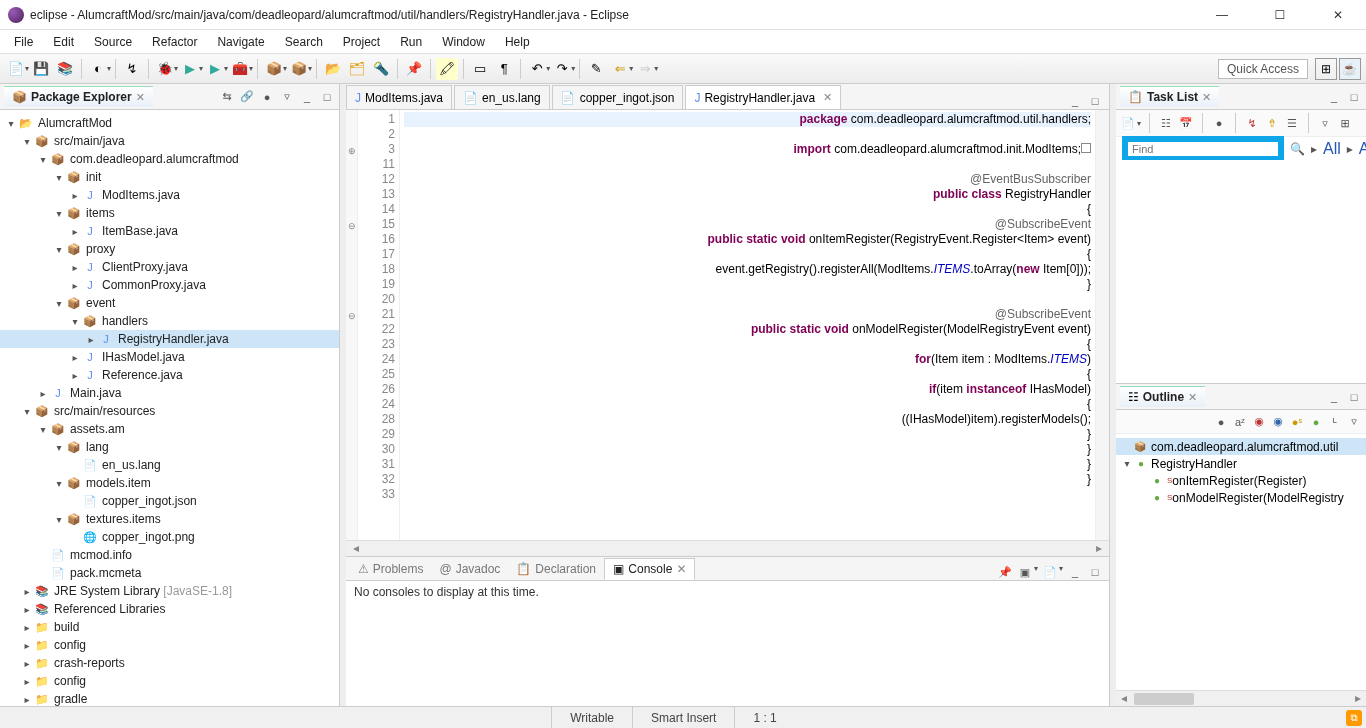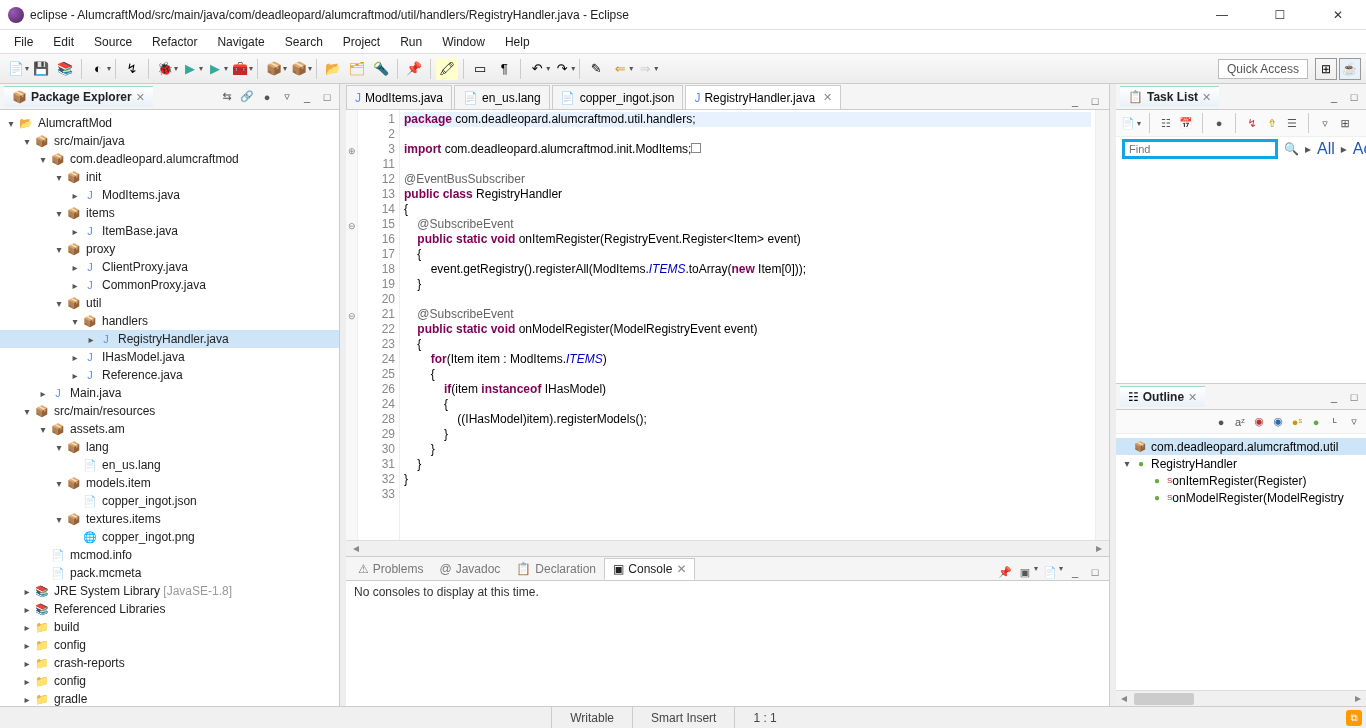--- a/index.html
+++ b/index.html
@@ -34,37 +34,37 @@
 .center-panel { flex: 1; display: flex; flex-direction: column; border-right: 1px solid #ccc; }
 .editor-tabs { height: 26px; background: #f5f5f5; border-bottom: 1px solid #ccc; display: flex; align-items: flex-end; }
 .etab { height: 24px; padding: 0 8px; display: flex; align-items: center; gap: 4px; border: 1px solid #ccc; border-bottom: none; margin-right: 2px; background: #f5f5f5; cursor:pointer; font-size:12px; }
 .etab.active { background: #fff; }
 .etab .x { color: #888; font-size: 11px; margin-left: 4px; }
 .editor-tb-right { margin-left: auto; display:flex; gap:4px; padding-right:6px; }
 .editor-body { flex: 1; display: flex; background: #fff; overflow: hidden; font-family: Consolas, monospace; font-size: 13px; }
 .gutter { width: 42px; background: #fff; border-right: 1px solid #eee; text-align: right; padding: 2px 4px 0 0; color: #888; line-height: 15px; position:relative; }
 .gutter-line { height: 15px; position:relative; }
 .fold-mark { position:absolute; left:-10px; top:2px; font-size:9px; color:#888; }
-.code { flex: 1; padding: 2px 4px; line-height: 15px; white-space: pre; overflow:auto; }
+.code { flex: 1; padding: 2px 4px; line-height: 15px; white-space: pre; overflow:auto;text-align:right; }
 .code .hl-line { background: #e8f2fe; display:inline-block; width:100%; }
 .kw { color: #7f0055; font-weight: bold; }
 .ann { color: #646464; }
 .fld { color: #0000c0; font-style: italic; }
 .hscroll { height: 16px; background: #f0f0f0; border-top: 1px solid #ddd; display:flex; }
 .hscroll-thumb { width: 60px; height: 12px; background: #ccc; margin: 2px; border-radius: 2px; }
 .bottom-views { height: 150px; border-top: 1px solid #ccc; display: flex; flex-direction: column; }
 .bview-tabs { height: 24px; background: #f5f5f5; border-bottom: 1px solid #ccc; display: flex; align-items: flex-end; padding-left:4px; }
 .btab { height: 22px; padding: 0 8px; display: flex; align-items: center; gap: 4px; color: #777; font-size:12px; cursor:pointer; }
 .btab.active { background: #fff; border: 1px solid #ccc; border-bottom: 1px solid #fff; color: #222; }
 .bview-body { flex: 1; background: #fff; padding: 4px 8px; font-size: 12px; color: #333; }
 .right-panel { width: 250px; display: flex; flex-direction: column; }
 .task-section { flex: 0 0 300px; border-bottom: 1px solid #ccc; display:flex; flex-direction:column; }
 .task-tb { height: 26px; display:flex; align-items:center; gap:4px; padding: 0 4px; background:#fafafa; }
 .task-find { height: 24px; display:flex; align-items:center; padding: 0 6px; gap:6px; border-top:1px solid #eee; }
-.task-find input { flex:0 0 70px; border:3px solid #0ea5e9; padding:1px 4px; font-size:11px; }
+.task-find input { flex:0 0 70px; border:6px solid #0ea5e9; padding:1px 4px; font-size:11px; }
 .task-link { color: #2257b5; cursor:pointer; font-size:16px; }
 .outline-section { flex: 1; display:flex; flex-direction:column; }
 .outline-tb { height: 24px; display:flex; align-items:center; justify-content:flex-end; gap:3px; padding:0 4px; background:#fafafa; border-bottom:1px solid #eee; }
 .outline-tree { flex:1; overflow:auto; padding:4px 0; font-size:12px; background:#fff; }
 .ot-row { display:flex; align-items:center; height:17px; padding:0 4px; white-space:nowrap; }
 .ot-icon { width:14px; text-align:center; margin-right:3px; font-size:10px; }
 .statusbar { height: 22px; background: #f0f0f0; border-top: 1px solid #ccc; display: flex; align-items: center; font-size: 12px; color: #444; }
 .status-cell { border-left: 1px solid #ccc; padding: 0 18px; height:100%; display:flex; align-items:center; }
 .vsplit { width: 6px; background: #eee; cursor: col-resize; }
 .feed-icon { width:16px; height:16px; background:#f90; border-radius:3px; margin-left:auto; margin-right:4px; display:flex;align-items:center;justify-content:center;color:#fff;font-size:10px; }
@@ -214,21 +214,21 @@
           <span class="tree-label">ClientProxy.java</span>
         </div>
         <div class="tree-row" style="padding-left: 68px;">
           <span class="tree-arrow">▸</span>
           <span class="tree-icon ico-java">J</span>
           <span class="tree-label">CommonProxy.java</span>
         </div>
         <div class="tree-row" style="padding-left: 52px;">
           <span class="tree-arrow">▾</span>
           <span class="tree-icon ico-pkg">📦</span>
-          <span class="tree-label">util</span>
+          <span class="tree-label">event</span>
         </div>
         <div class="tree-row" style="padding-left: 68px;">
           <span class="tree-arrow">▾</span>
           <span class="tree-icon ico-pkg">📦</span>
           <span class="tree-label">handlers</span>
         </div>
         <div class="tree-row selected" style="padding-left: 84px;">
           <span class="tree-arrow">▸</span>
           <span class="tree-icon ico-java">J</span>
           <span class="tree-label">RegistryHandler.java</span>

